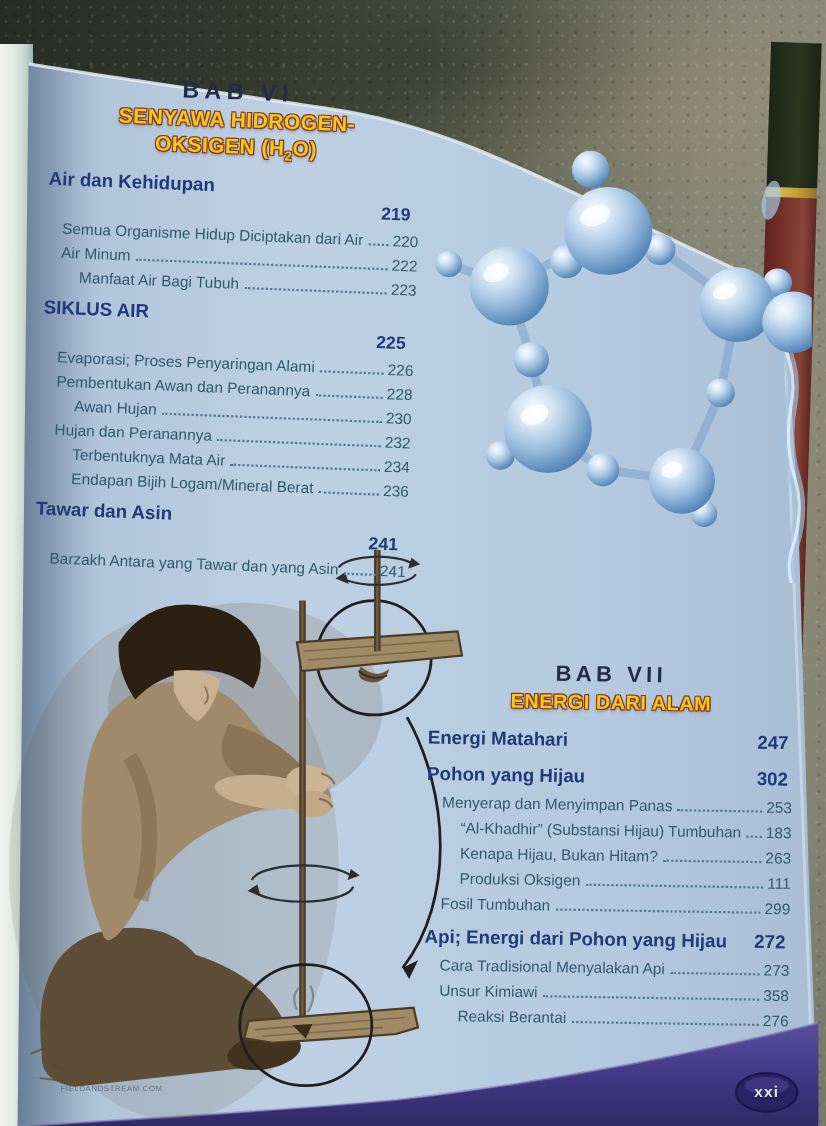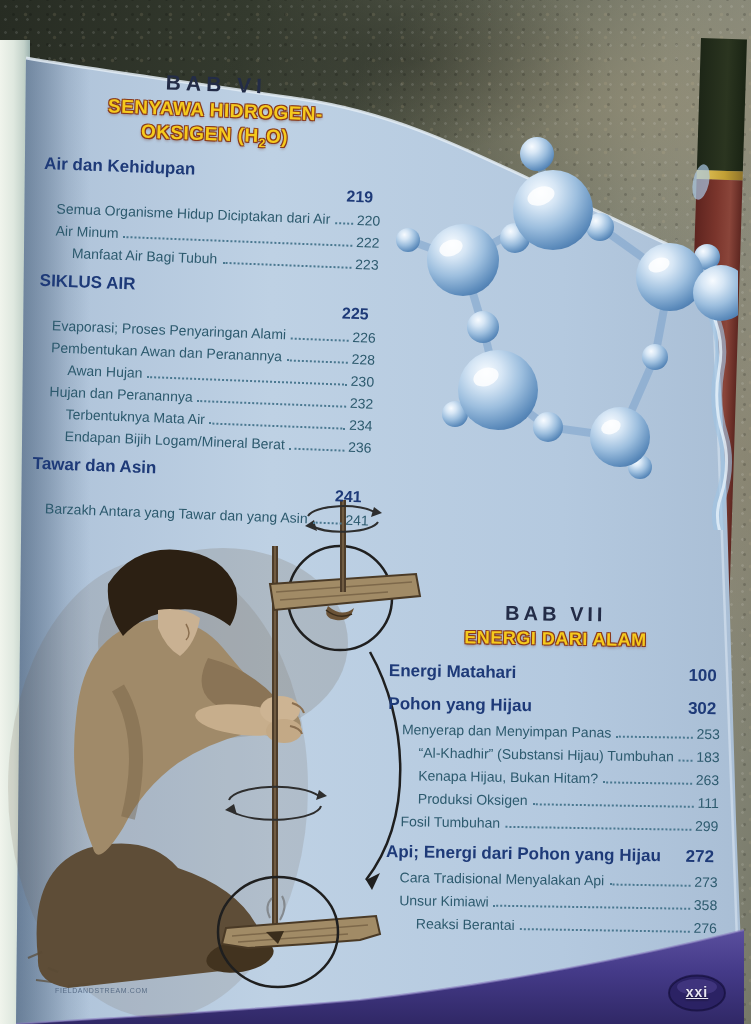--- a/index.html
+++ b/index.html
@@ -31,21 +31,21 @@
   
   .left-pages{position:absolute;left:0;top:40px;width:30px;height:984px;
     background:linear-gradient(90deg,#f0f4ec,#dfe8df 45%,#c2d1c9 80%,#9db3b0);}
 
   
   .layer{position:absolute;inset:0;}
   .watermark{position:absolute;left:55px;top:987px;font-size:7px;letter-spacing:.6px;
     color:#4a5f7a;opacity:.85;}
   .badge-text{position:absolute;left:669px;top:984px;width:56px;text-align:center;
     color:#e8e6f2;font-weight:bold;font-size:14px;letter-spacing:1px;
-    text-shadow:0 1px 2px rgba(0,0,0,.6);text-decoration:underline;}
+    text-shadow:0 1px 2px rgba(0,0,0,.6);}
 
   
   .toc-left{position:absolute;left:48px;top:66px;width:338px;
     transform:rotate(2.2deg);transform-origin:top left;}
   
   .toc-right{position:absolute;left:390px;top:600px;width:332px;
     transform:rotate(0.9deg);transform-origin:top left;}
 
   .bab{font-weight:bold;text-align:center;color:#232c47;font-size:21px;letter-spacing:5px;}
   .toc-right .bab{font-size:20px;letter-spacing:4px;}
@@ -295,21 +295,21 @@
       </div>
   </div>
 
   <div class="toc-right">
     <div class="bab">BAB VII</div>
     <div class="ytitle">ENERGI DARI ALAM</div>
 
     <div class="sec-inline">
         <span>Energi Matahari</span>
         <span class="sp"></span>
-        <span class="sec-num">100</span>
+        <span class="sec-num">247</span>
       </div>
     <div class="sec-inline">
         <span>Pohon yang Hijau</span>
         <span class="sp"></span>
         <span class="sec-num">302</span>
       </div>
     <div class="row ind0">
         <span class="lbl">Menyerap dan Menyimpan Panas</span>
         <span class="dots"></span>
         <span class="num">253</span>

